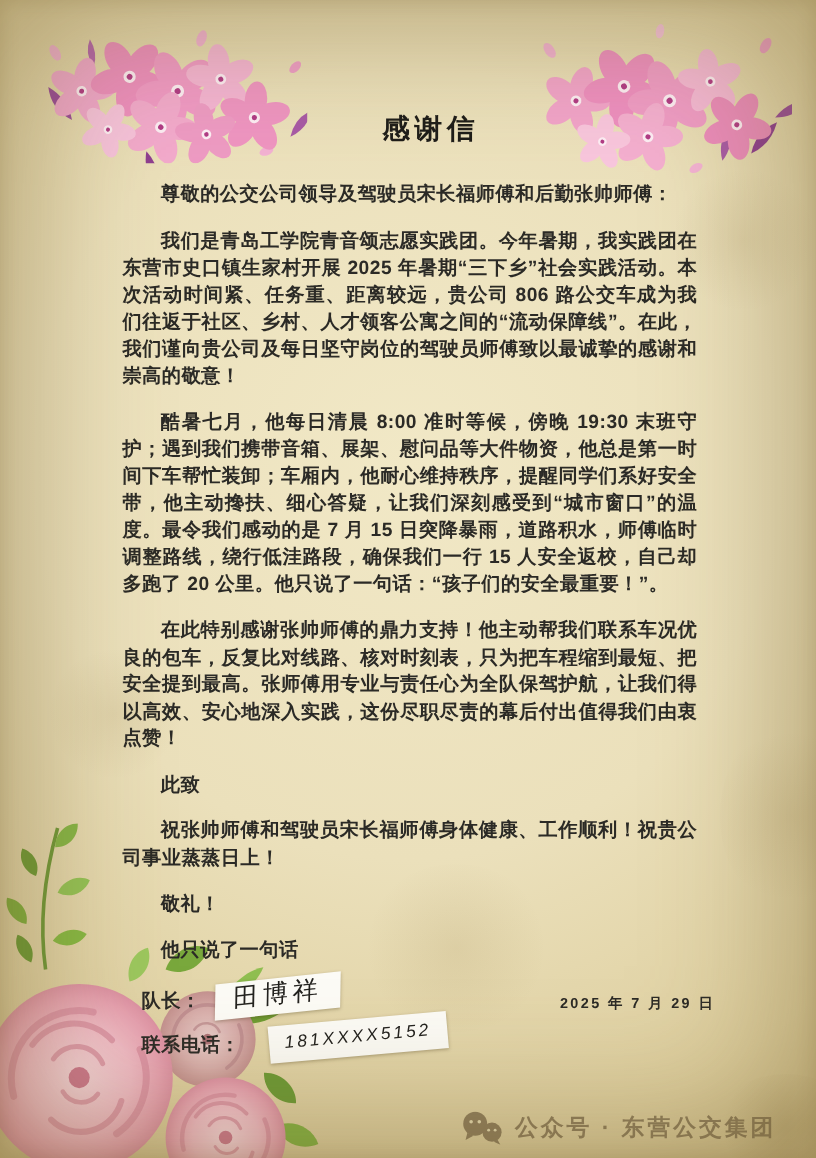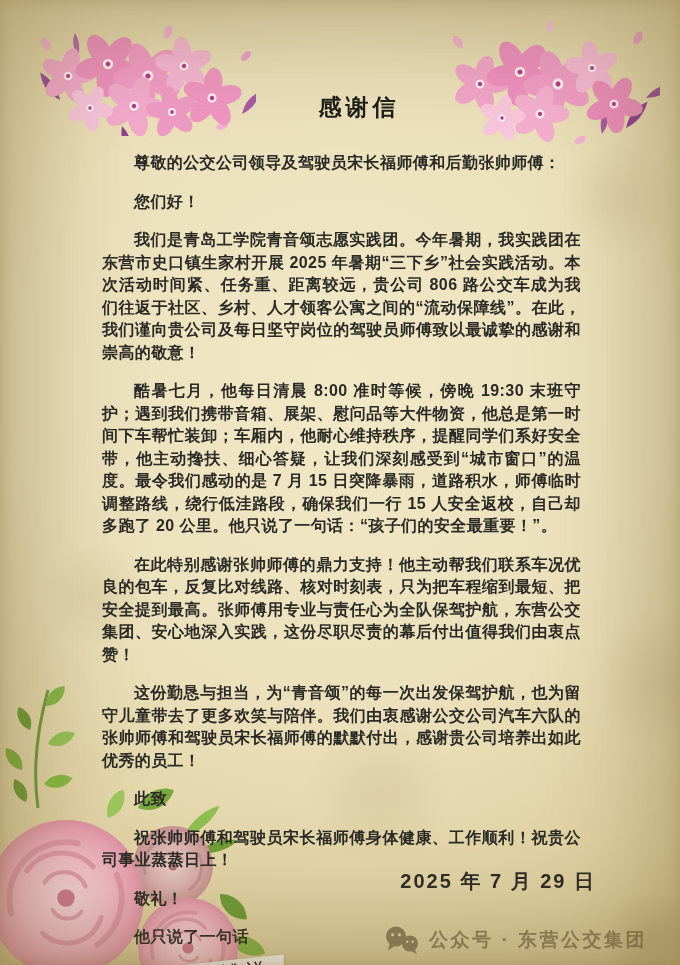--- a/index.html
+++ b/index.html
@@ -37,22 +37,22 @@
     transform:rotate(-6deg) skewX(-7deg);
     font-size:21px;font-weight:400;letter-spacing:4px;
     padding:3px 15px 4px 15px;top:-5px;
   }
   .slip.phone{
     transform:rotate(-5deg);
     font-style:italic;font-size:14.5px;font-weight:400;letter-spacing:2.5px;
     padding:4px 13px;top:-8px;left:12px;
   }
   .date{
-    position:absolute;z-index:3;top:868px;right:84px;
-    font-size:20px;font-weight:600;letter-spacing:2px;color:#2b2a26;
+    position:absolute;z-index:3;top:828px;right:84px;
+    font-size:12px;font-weight:600;letter-spacing:2px;color:#2b2a26;
   }
   .footer{
     position:absolute;z-index:3;right:33px;bottom:11px;
     display:flex;align-items:center;gap:9px;
     color:#7e6d4e;opacity:.82;font-size:19px;font-weight:600;letter-spacing:2.5px;margin-top:10px;
   }
   .wx-icon{display:inline-flex;}
 </style>
 </head>
 <body>
@@ -244,25 +244,23 @@
       <g transform="translate(200,262) scale(1.25)">
           <use href="#roseA"></use>
         </g>
     </svg>
   </div>
 
   <h1 class="title">感谢信</h1>
 
   <div class="body-text">
     <p>尊敬的公交公司领导及驾驶员宋长福师傅和后勤张帅师傅：</p>
-    <p>您们好！</p>
     <p>我们是青岛工学院青音颂志愿实践团。今年暑期，我实践团在东营市史口镇生家村开展 2025 年暑期“三下乡”社会实践活动。本次活动时间紧、任务重、距离较远，贵公司 806 路公交车成为我们往返于社区、乡村、人才领客公寓之间的“流动保障线”。在此，我们谨向贵公司及每日坚守岗位的驾驶员师傅致以最诚挚的感谢和崇高的敬意！</p>
     <p>酷暑七月，他每日清晨 8:00 准时等候，傍晚 19:30 末班守护；遇到我们携带音箱、展架、慰问品等大件物资，他总是第一时间下车帮忙装卸；车厢内，他耐心维持秩序，提醒同学们系好安全带，他主动搀扶、细心答疑，让我们深刻感受到“城市窗口”的温度。最令我们感动的是 7 月 15 日突降暴雨，道路积水，师傅临时调整路线，绕行低洼路段，确保我们一行 15 人安全返校，自己却多跑了 20 公里。他只说了一句话：“孩子们的安全最重要！”。</p>
-    <p>在此特别感谢张帅师傅的鼎力支持！他主动帮我们联系车况优良的包车，反复比对线路、核对时刻表，只为把车程缩到最短、把安全提到最高。张师傅用专业与责任心为全队保驾护航，东营公交集团、安心地深入实践，这份尽职尽责的幕后付出值得我们由衷点赞！</p>
-    <p>这份勤恳与担当，为“青音颂”的每一次出发保驾护航，也为留守儿童带去了更多欢笑与陪伴。我们由衷感谢公交公司汽车六队的张帅师傅和驾驶员宋长福师傅的默默付出，感谢贵公司培养出如此优秀的员工！</p>
+    <p>在此特别感谢张帅师傅的鼎力支持！他主动帮我们联系车况优良的包车，反复比对线路、核对时刻表，只为把车程缩到最短、把安全提到最高。张师傅用专业与责任心为全队保驾护航，让我们得以高效、安心地深入实践，这份尽职尽责的幕后付出值得我们由衷点赞！</p>
     <p>此致</p>
     <p>祝张帅师傅和驾驶员宋长福师傅身体健康、工作顺利！祝贵公司事业蒸蒸日上！</p>
     <p>敬礼！</p>
     <p>他只说了一句话</p>
     <div class="sig-row">
       <span class="lbl">队长：</span>
       <span class="slip sig">田博祥</span>
     </div>
     <div class="sig-row">
       <span class="lbl">联系电话：</span>

